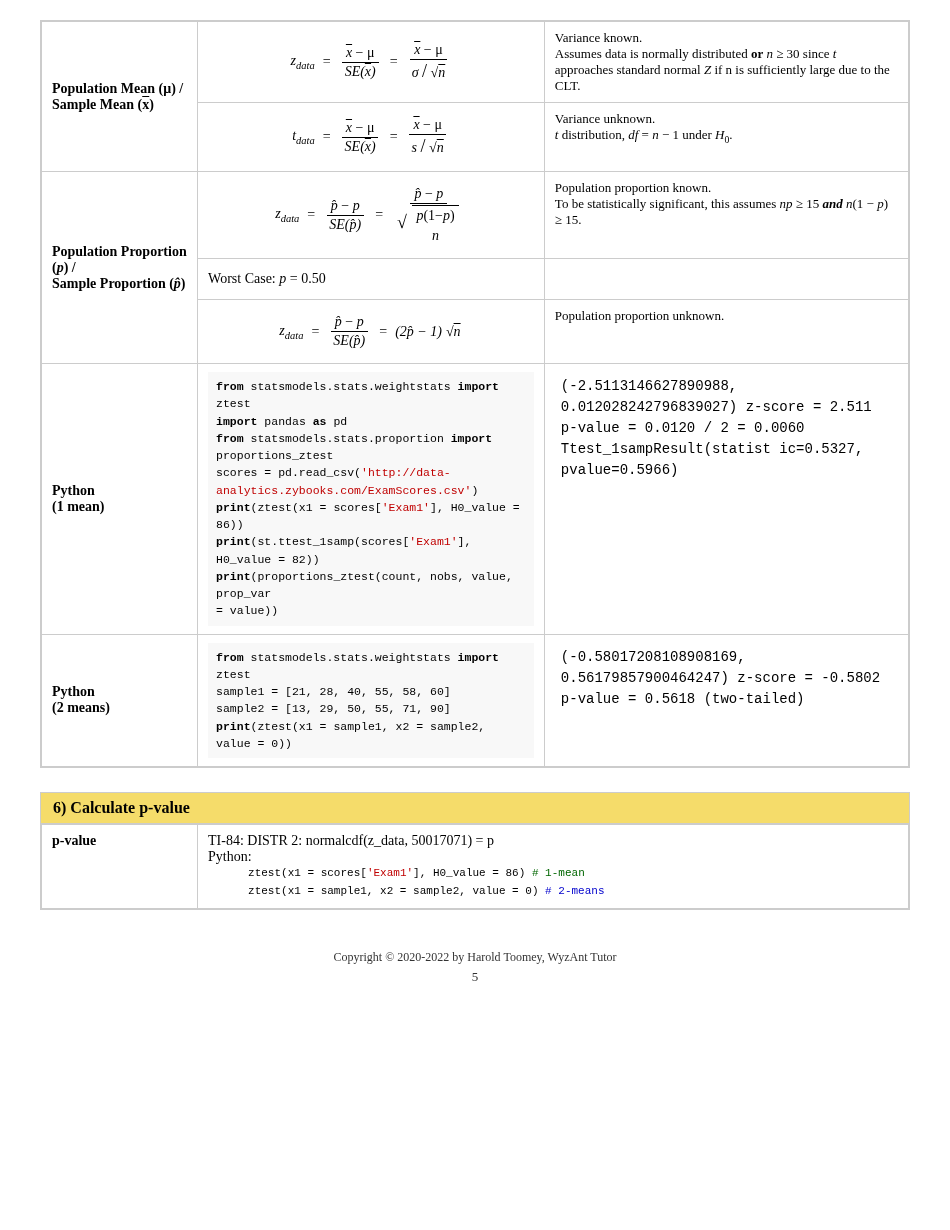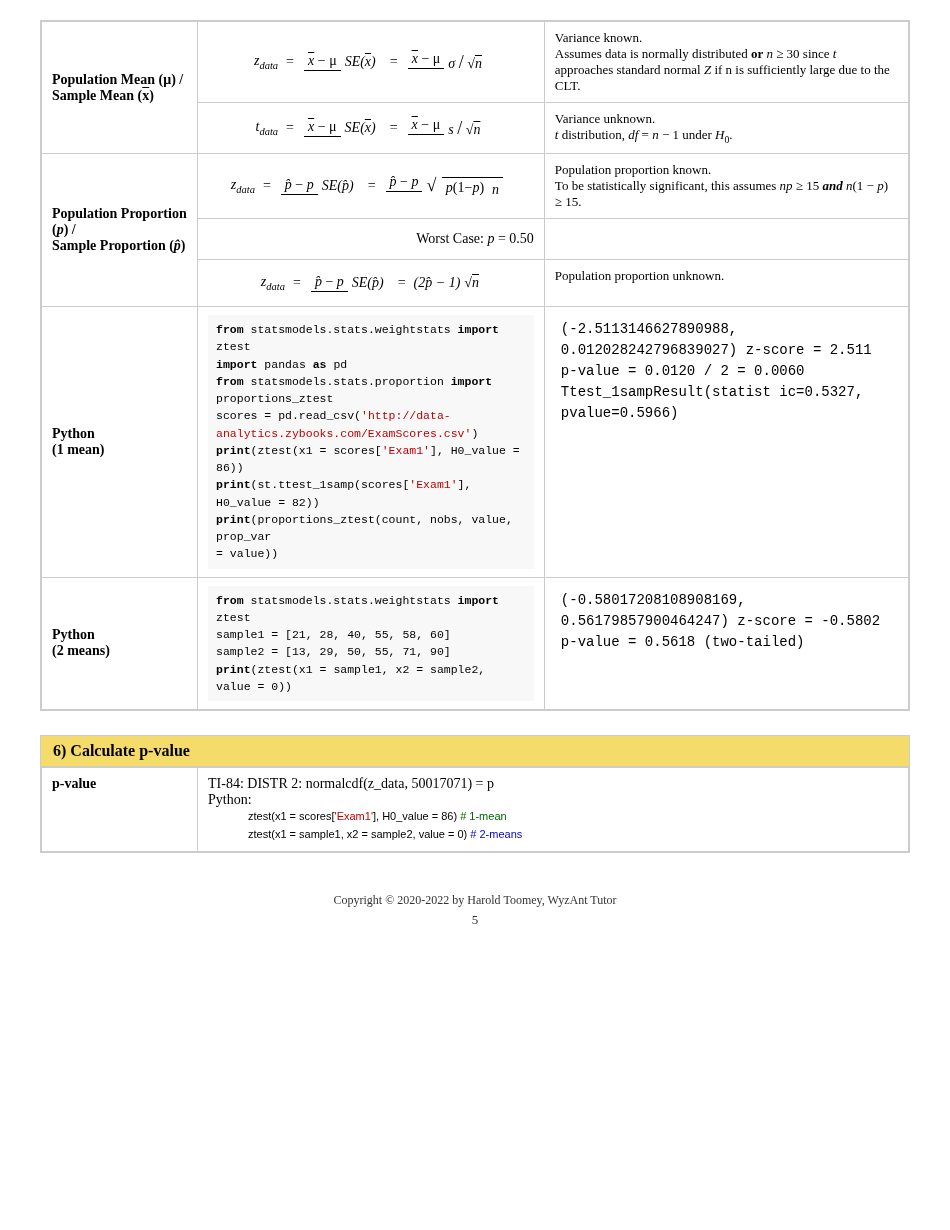--- a/index.html
+++ b/index.html
@@ -59,22 +59,22 @@
     }
 
     
     .math {
       font-family: 'Times New Roman', Times, serif;
       font-style: italic;
     }
 
     .fraction {
       display: inline-flex;
-      flex-direction: row;
-      align-items: flex-start;
+      flex-direction: column;
+      align-items: center;
       vertical-align: middle;
       margin: 0 2px;
     }
 
     .fraction .numer {
       border-bottom: 1.5px solid #000;
       padding: 0 4px 1px 4px;
       text-align: center;
     }
 
@@ -174,21 +174,21 @@
     
     .xbar { text-decoration: overline; }
 
     sub, sup {
       font-size: 0.75em;
     }
 
     .italic { font-style: italic; }
 
     .small-code {
-      font-family: Liberation Sans, sans-serif;
+      font-family: Liberation Mono, monospace;
       font-size: 11px;
       line-height: 1.6;
       display: block;
     }
 
     .indent { margin-left: 40px; }
 
     .blue-text { color: #0000cc; text-align: center; }
     .green-text { color: #006600; }
   </style>
@@ -283,21 +283,21 @@
         </div>
       </td>
       <td class="notes-cell" rowspan="1">
         Population proportion known.<br>
         To be statistically significant, this assumes <span class="italic">np</span> ≥ 15 <strong><span class="italic">and</span></strong> <span class="italic">n</span>(1 − <span class="italic">p</span>) ≥ 15.
       </td>
     </tr>
     <tr>
 
       <td class="formula-cell">
-        <div style="text-align:right; padding: 4px 0;">
+        <div style="text-align:left; padding: 4px 0;">
           Worst Case: <span class="italic">p</span> = 0.50
         </div>
       </td>
       <td class="notes-cell"></td>
     </tr>
     <tr>
 
       <td class="formula-cell">
         <div class="formula-line">
           <span class="math italic">z<sub>data</sub></span>

